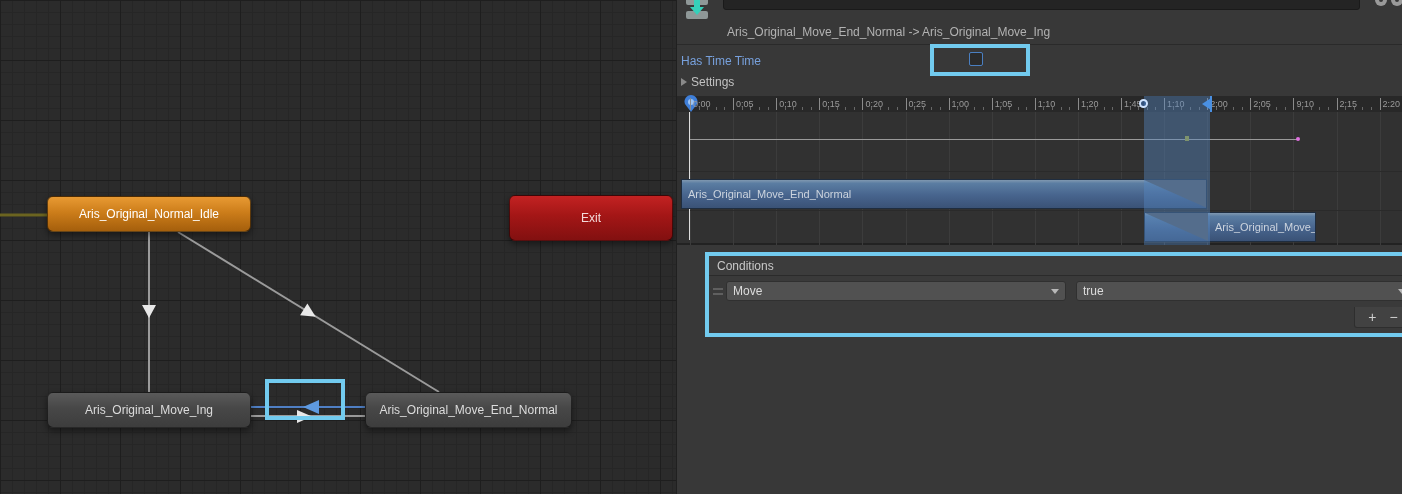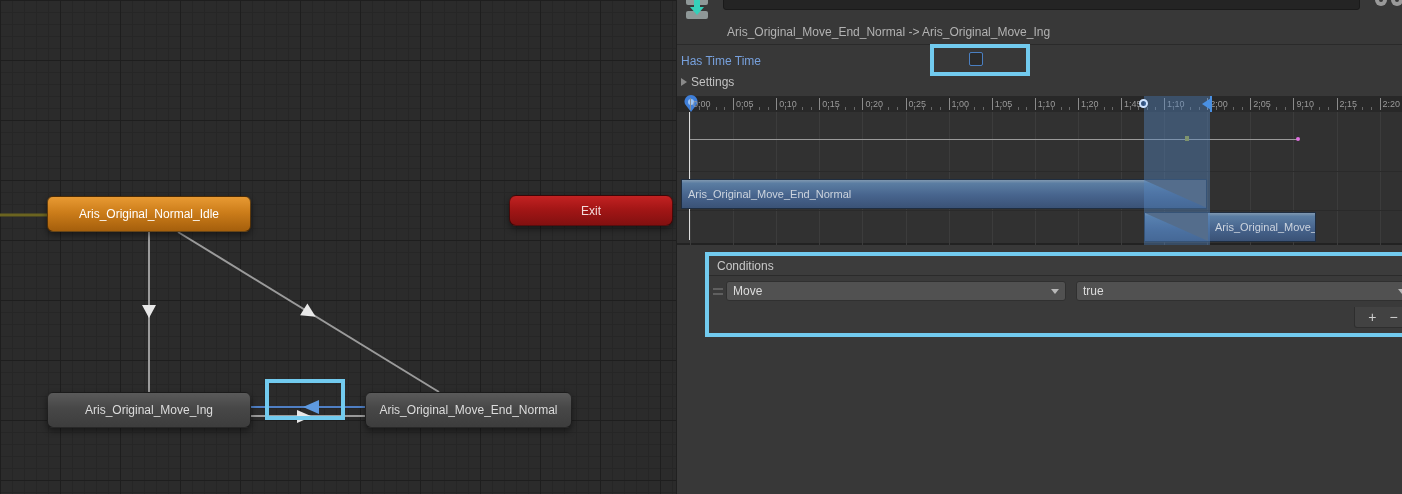--- a/index.html
+++ b/index.html
@@ -102,21 +102,21 @@
       <polygon points="-5,-7 -5,7 9,0" fill="#e8e8e8" transform="translate(308,312) rotate(31.5)"></polygon>
       <line x1="251" y1="407" x2="365" y2="407" stroke="#4f7fc4" stroke-width="2"></line>
       <polygon points="319,400 319,414 303,407" fill="#5e9ae0"></polygon>
       <line x1="251" y1="416" x2="365" y2="416" stroke="#9b9b9b" stroke-width="2"></line>
       <polygon points="297,410 297,423 312,416.5" fill="#e8e8e8"></polygon>
     </svg>
 
     <div class="node node-orange" style="left:47px; top:196px; width:204px; height:36px;">
       <span>Aris_Original_Normal_Idle</span>
     </div>
-    <div class="node node-red" style="left:509px; top:195px; width:164px; height:31px;border-radius:7px;">
+    <div class="node node-red" style="left:509px; top:195px; width:164px; height:46px;">
       <span>Exit</span>
     </div>
     <div class="node node-gray" style="left:47px; top:392px; width:204px; height:36px;">
       <span>Aris_Original_Move_Ing</span>
     </div>
     <div class="node node-gray" style="left:365px; top:392px; width:207px; height:36px;">
       <span>Aris_Original_Move_End_Normal</span>
     </div>
 
     <div class="hl-box" style="left:265px; top:379px; width:80px; height:41px;"></div>

